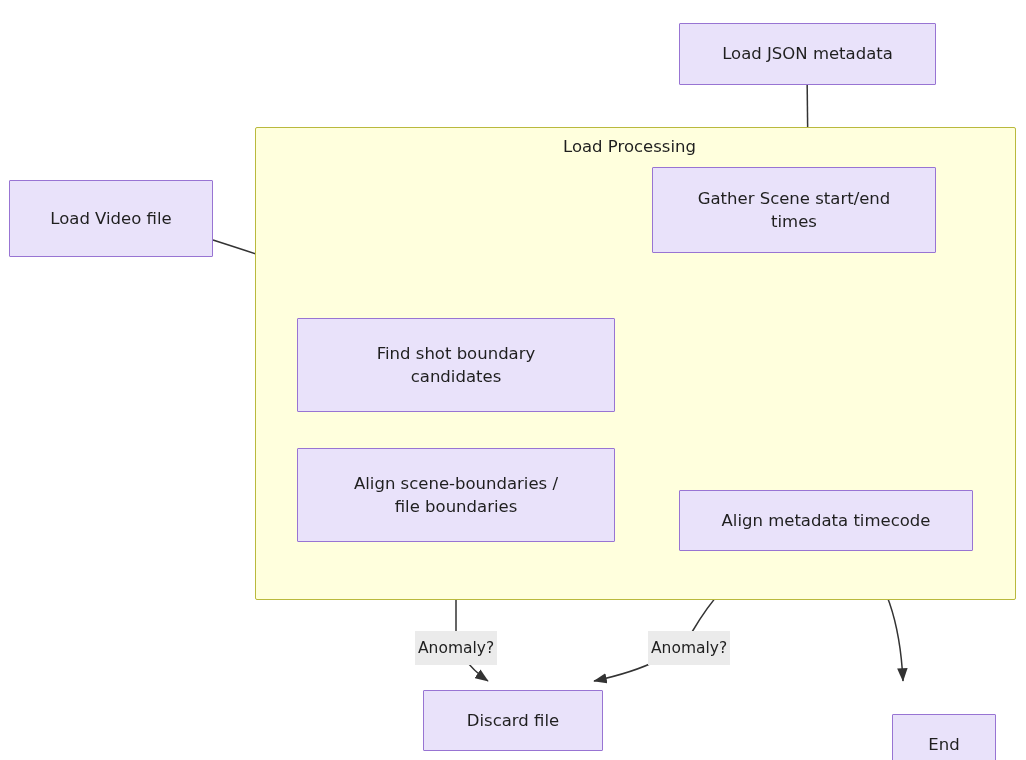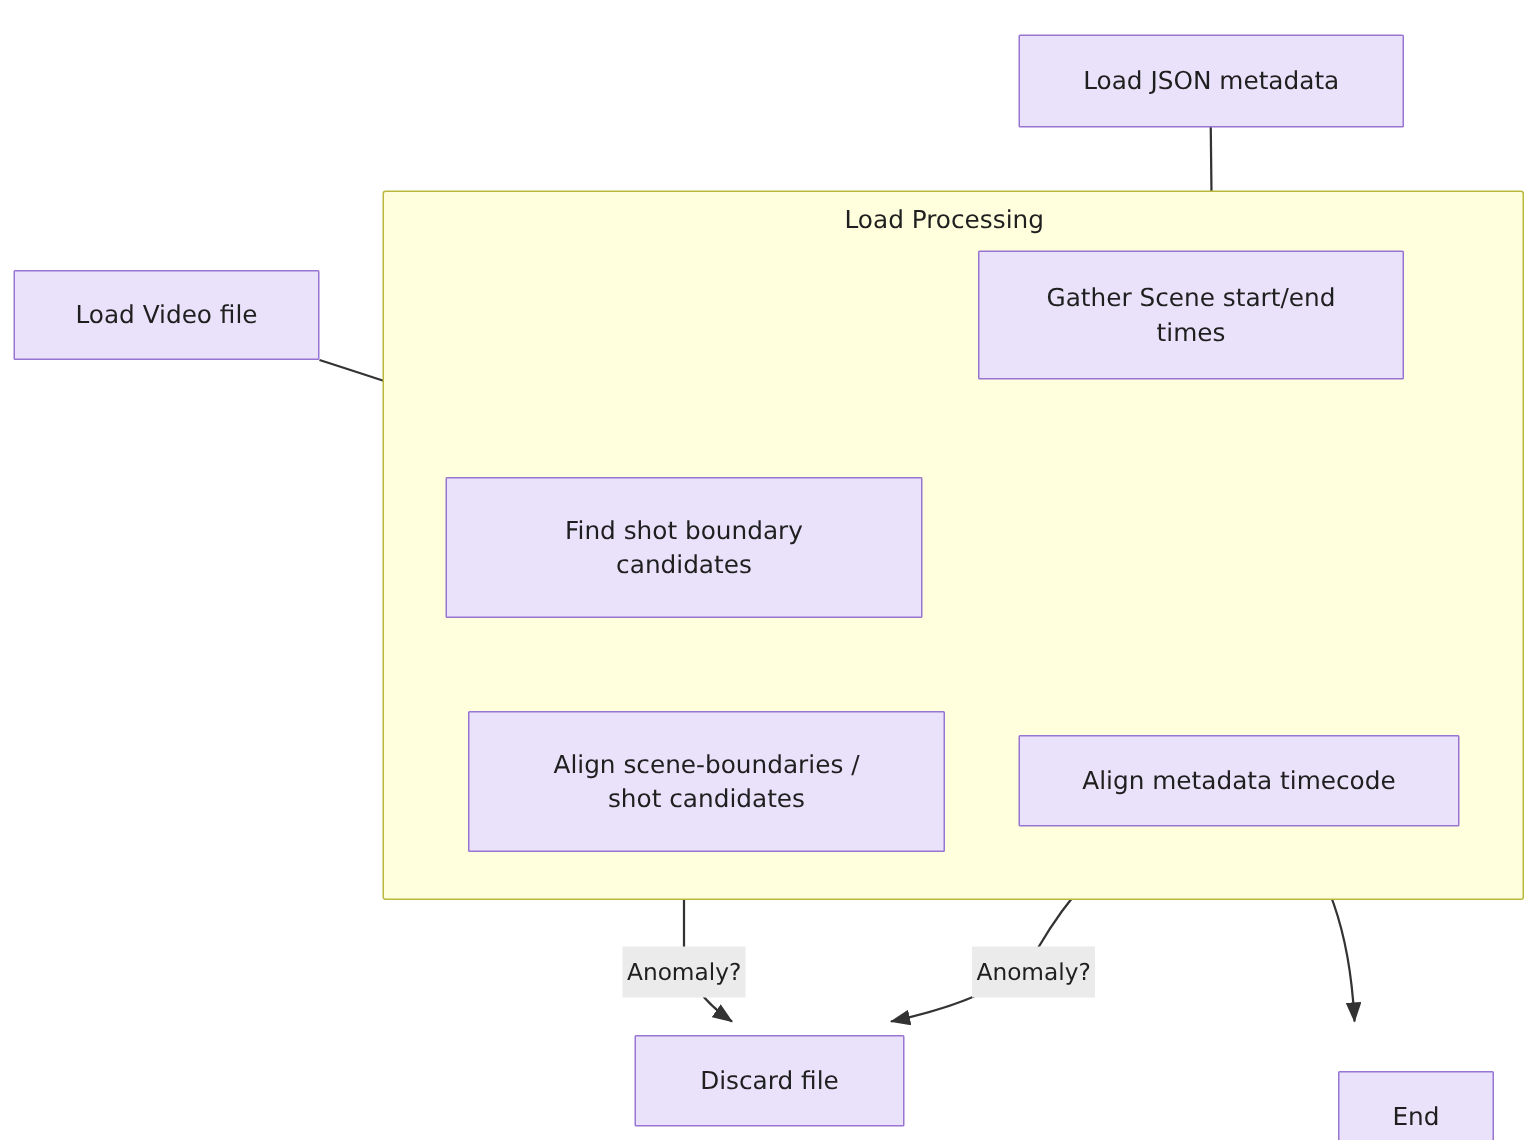--- a/index.html
+++ b/index.html
@@ -99,42 +99,42 @@
 
     <path d="M766,551 C730,575 706,608 692,632 C676,658 636,672 594,681" fill="none" stroke="#333333" stroke-width="1.5" marker-end="url(#arrowhead)"></path>
 
     <path d="M858,551 C884,576 900,620 903,681" fill="none" stroke="#333333" stroke-width="1.5" marker-end="url(#arrowhead)"></path>
   </svg>
 
   <div class="node" id="node-load-json-metadata" style="left: 679px; top: 23px; width: 257px; height: 62px;">
     <span>Load JSON metadata</span>
   </div>
 
-  <div class="node" id="node-load-video-file" style="left: 9px; top: 180px; width: 204px; height: 60px;">
+  <div class="node" id="node-load-video-file" style="left: 9px; top: 180px; width: 204px; height: 77px;">
     <span>Load Video file</span>
   </div>
 
   <div class="node" id="node-gather-scene-times" style="left: 652px; top: 167px; width: 284px; height: 86px;">
     <div>
       <span>Gather Scene start/end</span>
       <span>times</span>
     </div>
   </div>
 
   <div class="node" id="node-find-shot-boundary-candidates" style="left: 297px; top: 318px; width: 318px; height: 94px;">
     <div>
       <span>Find shot boundary</span>
       <span>candidates</span>
     </div>
   </div>
 
-  <div class="node" id="node-align-scene-shot-boundaries" style="left: 297px; top: 474px; width: 318px; height: 94px; margin-left: 15px;">
+  <div class="node" id="node-align-scene-shot-boundaries" style="left: 297px; top: 448px; width: 318px; height: 94px;">
     <div>
       <span>Align scene-boundaries /</span>
-      <span>shot candidates</span>
+      <span>file boundaries</span>
     </div>
   </div>
 
   <div class="node" id="node-align-metadata-timecode" style="left: 679px; top: 490px; width: 294px; height: 61px;">
     <span>Align metadata timecode</span>
   </div>
 
   <div class="node" id="node-discard-file" style="left: 423px; top: 690px; width: 180px; height: 61px;">
     <span>Discard file</span>
   </div>

